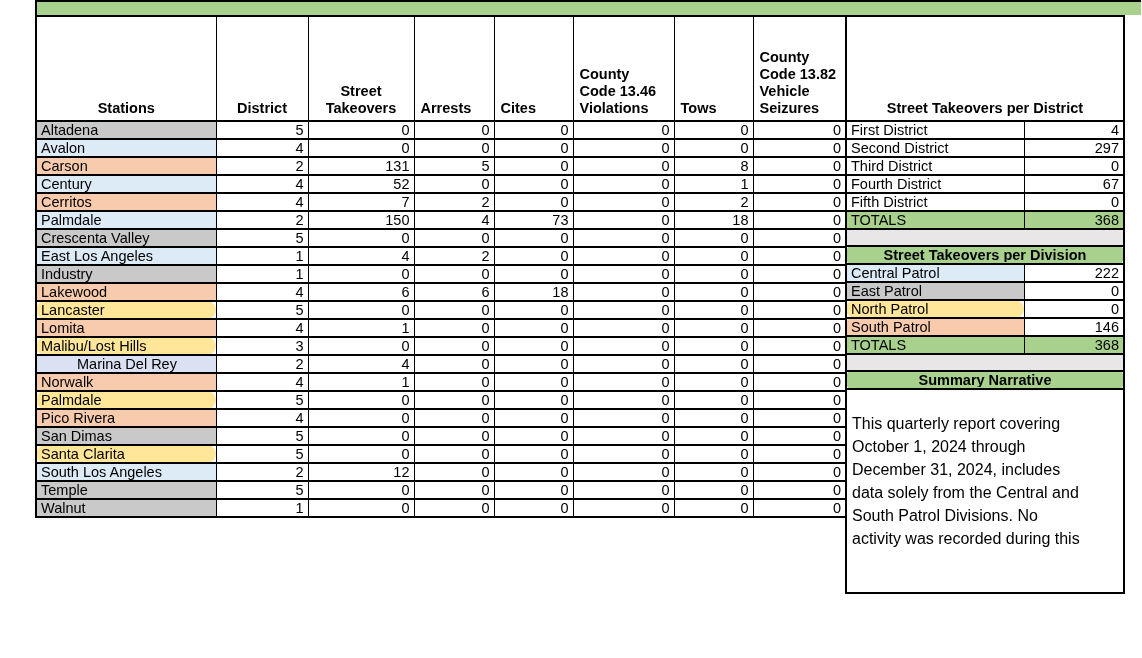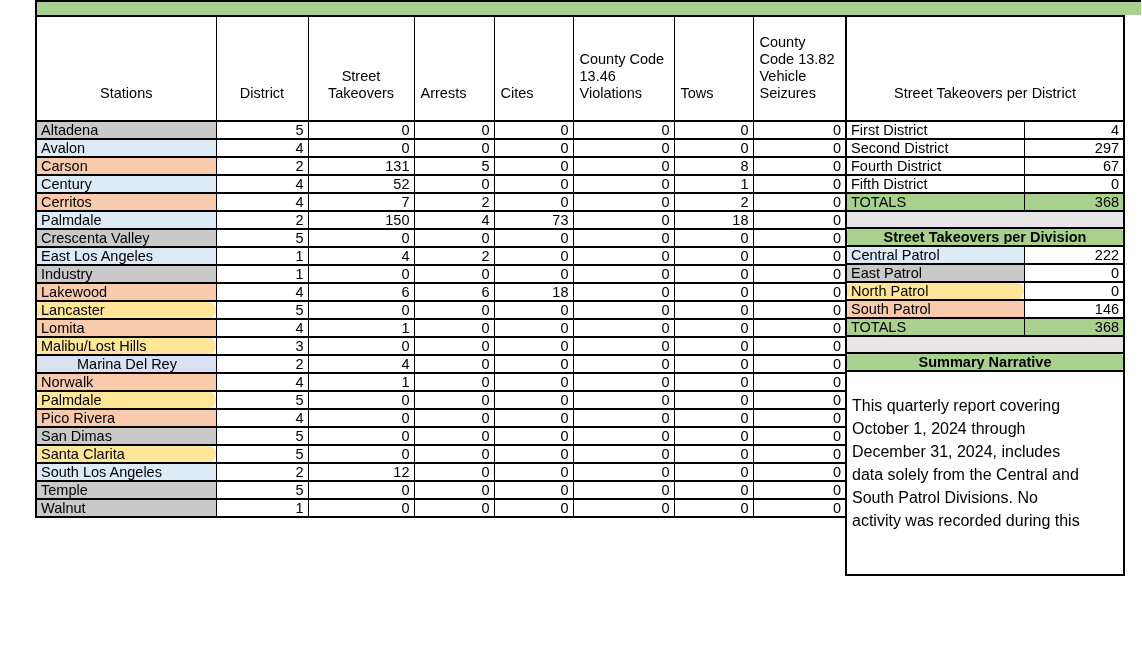--- a/index.html
+++ b/index.html
@@ -15,22 +15,22 @@
   }
   table{border-collapse:collapse;position:absolute;table-layout:fixed;background:#fff;}
   .main{left:35px;top:15px;width:810px;border:2.5px solid #000;}
   .panel{left:845px;top:15px;width:278px;border:2.5px solid #000;}
   th,td{
     border:1.5px solid #000;border-top-width:2px;border-bottom-width:2px;
     padding:0 4px;font-size:14.5px;color:#000;overflow:hidden;
   }
   thead tr{height:105px;}
   tr.data{height:17px;}
-  th{font-weight:normal;vertical-align:bottom;background:#fff;white-space:normal;
-     line-height:17px;padding-bottom:18px;text-align:left;border-radius:29px;}
+  th{font-weight:bold;vertical-align:bottom;background:#fff;white-space:normal;
+     line-height:17px;padding-bottom:3px;text-align:left;}
   .main th{padding-left:6px;padding-right:6px;}
   .main th:nth-child(1),.main th:nth-child(2),.main th:nth-child(3){text-align:center;}
   .panel th{text-align:center;}
   td{white-space:nowrap;vertical-align:middle;}
   td.station{text-align:left;}
   td.num{text-align:right;}
   td.label{text-align:left;}
   td.title{text-align:center;font-weight:bold;border-radius:6px;}
   .bg-gray{background:var(--c-gray);}
   .bg-blue{background:var(--c-blue);}
@@ -311,20 +311,24 @@
     <tbody id="panel-body">
         <tr class="data">
           <td class="label ">First District</td>
           <td class="num ">4</td>
         </tr>
         <tr class="data">
           <td class="label ">Second District</td>
           <td class="num ">297</td>
         </tr>
         <tr class="data">
+          <td class="label ">Third District</td>
+          <td class="num ">0</td>
+        </tr>
+        <tr class="data">
           <td class="label ">Fourth District</td>
           <td class="num ">67</td>
         </tr>
         <tr class="data">
           <td class="label ">Fifth District</td>
           <td class="num ">0</td>
         </tr>
         <tr class="data">
           <td class="label bg-green">TOTALS</td>
           <td class="num bg-green">368</td>

